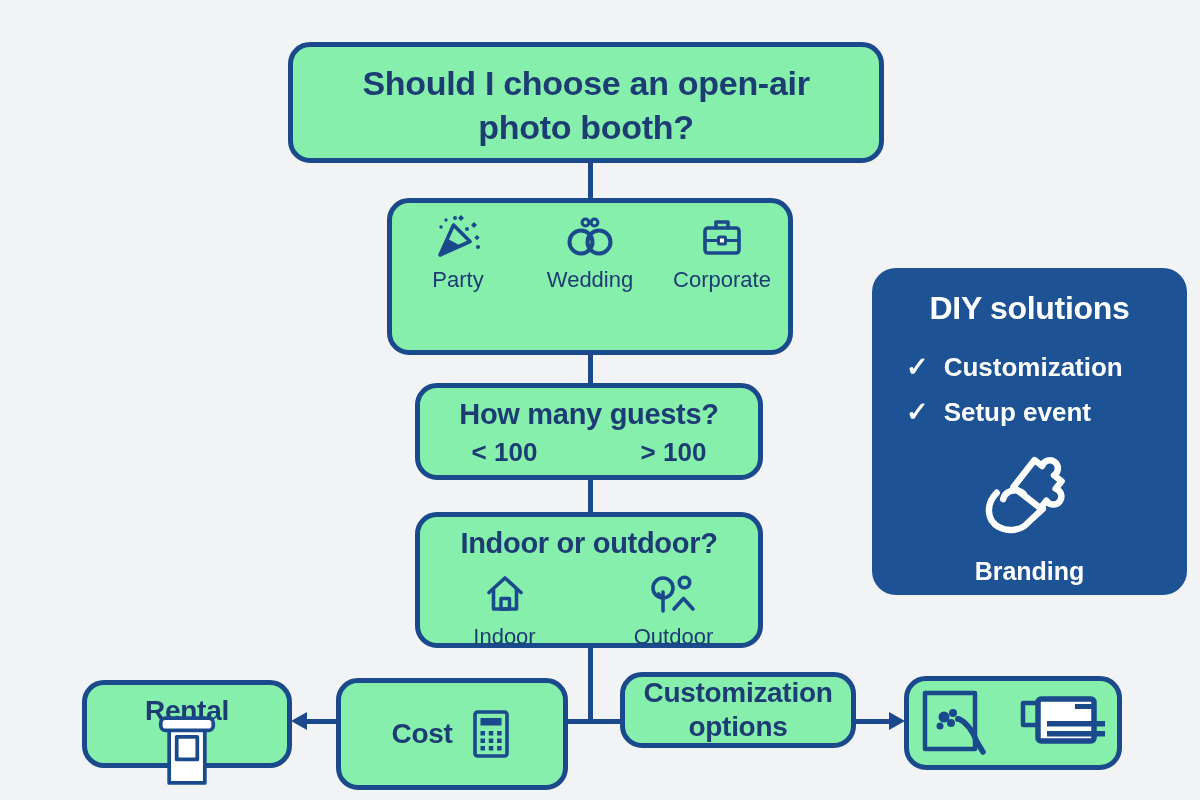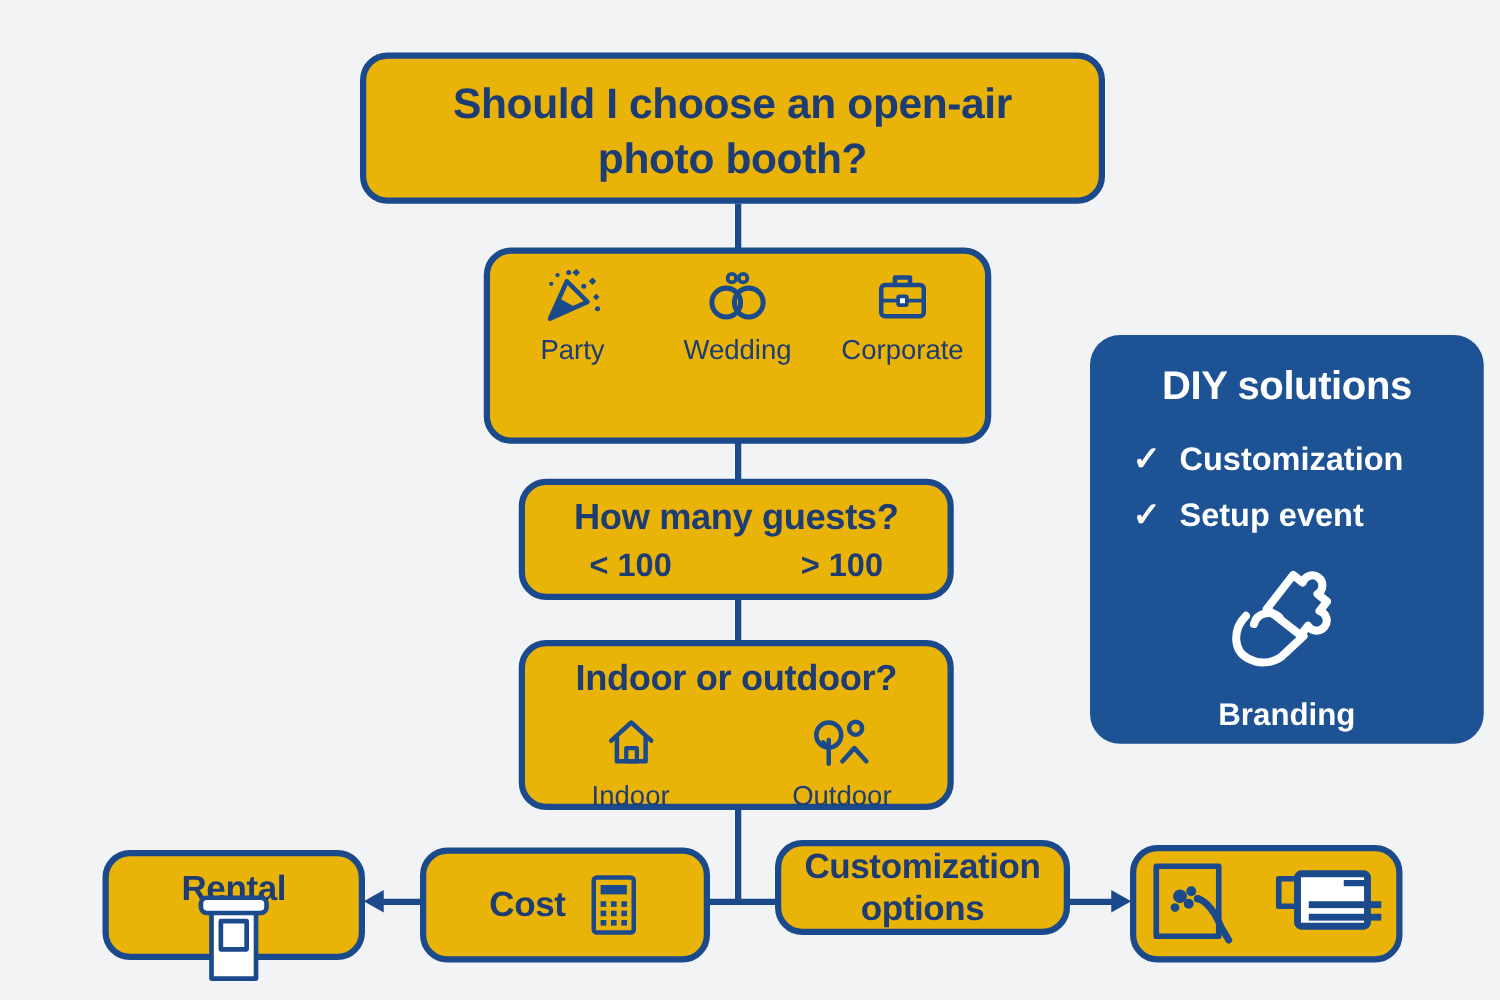--- a/index.html
+++ b/index.html
@@ -4,21 +4,21 @@
 <style>
   :root{
     --bg:#f2f3f5; --line:#1b4a8c; --text:#1e3c74; --diy-bg:#1d5295; --white:#ffffff;
   }
   html,body{margin:0;padding:0;}
   .canvas{
     position:relative;width:1200px;height:800px;background:var(--bg);
     font-family:"Liberation Sans",sans-serif;overflow:hidden;color:var(--text);
   }
   .node{
-    position:absolute;background:#eab308;border:5px solid var(--line);
+    position:absolute;background:#86efac;border:5px solid var(--line);
     border-radius:22px;box-sizing:border-box;text-align:center;
   }
   .line{position:absolute;background:var(--line);}
   .ah-left{position:absolute;width:0;height:0;border-top:9px solid transparent;
     border-bottom:9px solid transparent;border-right:16px solid var(--line);}
   .ah-right{position:absolute;width:0;height:0;border-top:9px solid transparent;
     border-bottom:9px solid transparent;border-left:16px solid var(--line);}
   .q-title{font-weight:700;font-size:29px;letter-spacing:-.3px;margin-top:10px;}
   .root-title{font-weight:700;font-size:34px;line-height:1.3;letter-spacing:-.3px;padding:14px 40px 0;}
   .opt-row{display:flex;margin-top:4px;}
@@ -151,21 +151,21 @@
     <div class="leaf-label" style="margin-top:10px">Rental</div>
     <span class="booth">
       <svg width="60" height="72" viewBox="0 0 64 76">
         <rect class="stf" stroke-width="4" x="13" y="14" width="38" height="58"></rect>
         <rect class="stf" stroke-width="4" x="4" y="3" width="56" height="13" rx="5"></rect>
         <rect class="stf" stroke-width="4" x="21" y="23" width="22" height="24"></rect>
       </svg>
     </span>
   </div>
 
-  <div class="node" style="left:336px;top:678px;width:232px;height:92px">
+  <div class="node" style="left:336px;top:678px;width:232px;height:112px">
     <div class="cost-row">
       <span class="leaf-label">Cost</span>
       <span style="display:flex">
         <svg width="44" height="52" viewBox="0 0 44 52">
           <rect class="st" stroke-width="3.6" x="6" y="4" width="32" height="44" rx="2.5"></rect>
           <rect class="fl" x="11.5" y="10" width="21" height="7.5"></rect>
           <rect class="fl" x="11.5" y="23" width="4.5" height="4.5"></rect>
             <rect class="fl" x="19.8" y="23" width="4.5" height="4.5"></rect>
             <rect class="fl" x="28.1" y="23" width="4.5" height="4.5"></rect>
           <rect class="fl" x="11.5" y="30.5" width="4.5" height="4.5"></rect>

